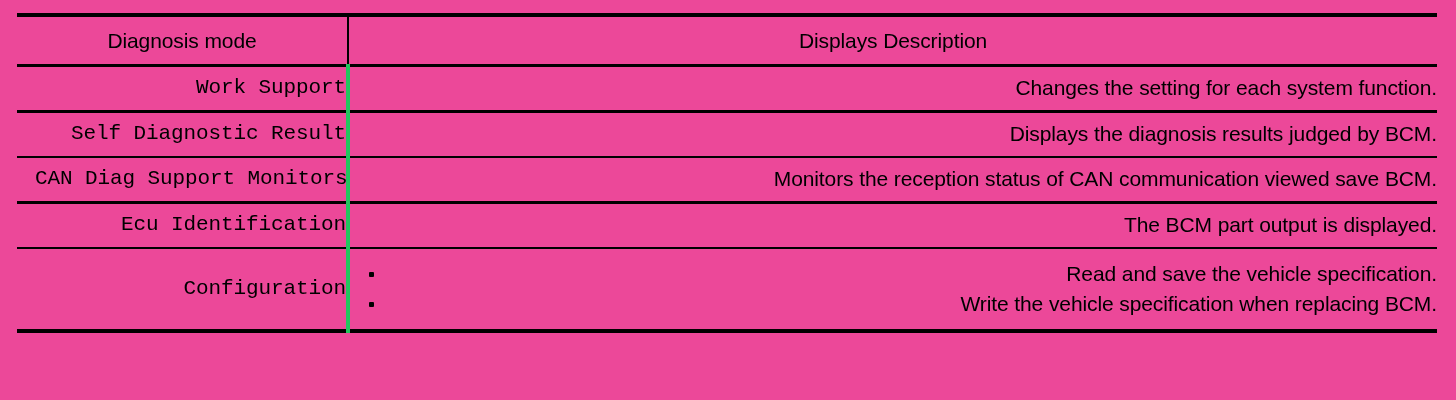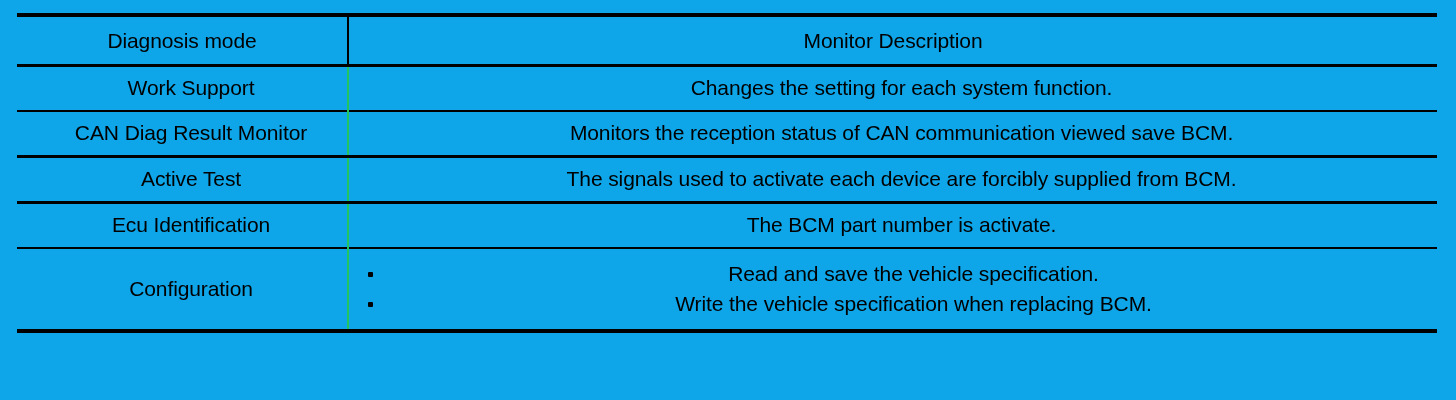--- a/index.html
+++ b/index.html
@@ -12,21 +12,21 @@
     height: 400px;
     font-family: "Liberation Sans", "DejaVu Sans", sans-serif;
     color: #000000;
     overflow: hidden;
   }
 
   #page {
     position: relative;
     width: 1456px;
     height: 400px;
-    background: #0ea5e9;
+    background: #ec4899;
   }
 
   
   .diag-table {
     position: absolute;
     left: 17px;
     top: 13px;
     width: 1420px;
     border-collapse: collapse;
     table-layout: fixed;
@@ -67,27 +67,28 @@
     border-top: 3px solid #000;
   }
 
   
   .body-row td {
     height: 43px;
     font-size: 21px;
     letter-spacing: -0.1px;
   }
   .body-row td.cell-mode {
-    border-right: 2px solid #22c55e;
+    border-right: 4px solid #22c55e;
     padding-left: 18px;
-    text-align: center;
+    text-align: right;
+    font-family: Liberation Mono, monospace;
   }
   .body-row td.cell-desc {
     padding-left: 17px;
-    text-align: center;
+    text-align: right;
   }
   .cell-text {
     display: block;
     line-height: 1.15;
     white-space: nowrap;
   }
 
   
   .rule-thick td { border-top: 3px solid #000; }
   .rule-thin  td { border-top: 2px solid #000; }
@@ -135,62 +136,62 @@
       <col class="col-mode">
       <col class="col-desc">
     </colgroup>
 
     <thead>
       <tr class="head-row">
         <th class="cell-mode">
           <span class="head-cell-inner">Diagnosis mode</span>
         </th>
         <th class="cell-desc">
-          <span class="head-cell-inner">Monitor Description</span>
+          <span class="head-cell-inner">Displays Description</span>
         </th>
       </tr>
     </thead>
 
     <tbody>
 
       <tr class="body-row row-first rule-thick">
         <td class="cell-mode">
           <span class="cell-text">Work Support</span>
         </td>
         <td class="cell-desc">
           <span class="cell-text">Changes the setting for each system function.</span>
         </td>
       </tr>
 
+      <tr class="body-row rule-thick">
+        <td class="cell-mode">
+          <span class="cell-text">Self Diagnostic Result</span>
+        </td>
+        <td class="cell-desc">
+          <span class="cell-text">Displays the diagnosis results judged by BCM.</span>
+        </td>
+      </tr>
 
       <tr class="body-row rule-thin">
         <td class="cell-mode">
-          <span class="cell-text">CAN Diag Result Monitor</span>
+          <span class="cell-text">CAN Diag Support Monitors</span>
         </td>
         <td class="cell-desc">
           <span class="cell-text">Monitors the reception status of CAN communication viewed save BCM.</span>
         </td>
       </tr>
 
 
+
       <tr class="body-row rule-thick">
         <td class="cell-mode">
-          <span class="cell-text">Active Test</span>
-        </td>
-        <td class="cell-desc">
-          <span class="cell-text">The signals used to activate each device are forcibly supplied from BCM.</span>
-        </td>
-      </tr>
-
-      <tr class="body-row rule-thick">
-        <td class="cell-mode">
           <span class="cell-text">Ecu Identification</span>
         </td>
         <td class="cell-desc">
-          <span class="cell-text">The BCM part number is activate.</span>
+          <span class="cell-text">The BCM part output is displayed.</span>
         </td>
       </tr>
 
       <tr class="body-row row-config rule-thin">
         <td class="cell-mode">
           <span class="cell-text">Configuration</span>
         </td>
         <td class="cell-desc">
           <ul class="bullet-list">
             <li>

